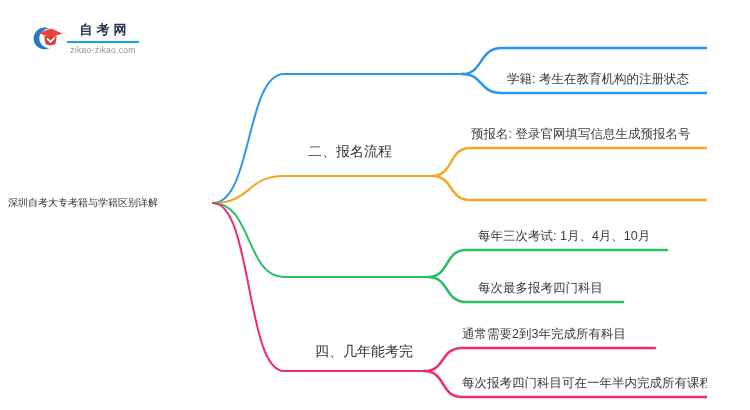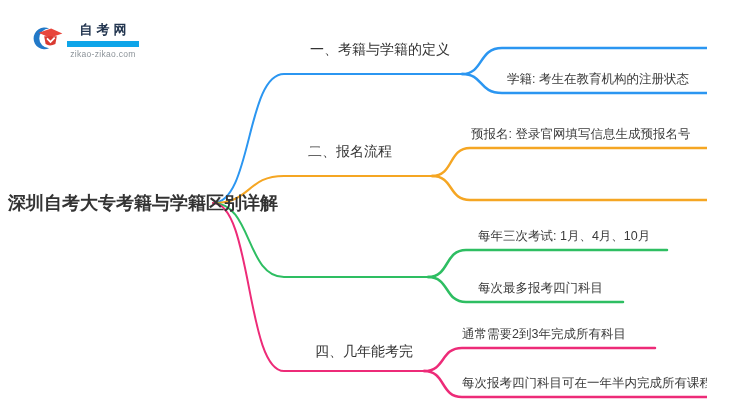--- a/index.html
+++ b/index.html
@@ -7,29 +7,29 @@
     position:relative;width:707px;height:410px;background:#ffffff;overflow:hidden;
     font-family:"Liberation Sans", sans-serif;color:#333;
   }
   
   .connectors{position:absolute;left:0;top:0;width:750px;height:410px;}
   .connectors path{fill:none;stroke-linecap:round;stroke-linejoin:round;}
   .connectors path.main{stroke-width:2;}
   .connectors path.sub{stroke-width:2.5;}
   
   .node{position:absolute;white-space:nowrap;line-height:18px;}
-  .root-node{font-size:18px;font-weight:700;color:#333;}
+  .root-node{font-size:10px;font-weight:400;color:#333;}
   .branch-label{font-size:14px;color:#333;}
   .child-label{font-size:12.5px;color:#3a3a3a;}
   
   .logo{position:absolute;left:30px;top:21px;display:flex;align-items:flex-start;}
   .logo-icon{width:34px;height:28px;margin-top:2px;}
   .logo-text{margin-left:3px;width:72px;text-align:center;}
   .logo-name{font-size:13px;font-weight:bold;color:#22354f;letter-spacing:4px;padding-left:4px;}
-  .logo-url{font-size:8.5px;color:#8c9399;border-top:6px solid #0ea5e9;margin-top:2px;padding-top:2px;letter-spacing:0.3px;}
+  .logo-url{font-size:8.5px;color:#8c9399;border-top:2px solid #0ea5e9;margin-top:2px;padding-top:2px;letter-spacing:0.3px;}
 </style>
 </head>
 <body>
 
 <div class="stage">
 
   <svg class="connectors" viewBox="0 0 750 410" aria-hidden="true">
     <g stroke="#2B96F1">
       <path class="main" d="M213,203 C252,203 246,74 284,74 H462"></path>
       <path class="sub" d="M462,74 C484,74 478,48 502,48 H746"></path>
@@ -60,21 +60,20 @@
       <polyline points="23,22 28,27 34,21" fill="none" stroke="#ffffff" stroke-width="2.5"></polyline>
     </svg>
     <div class="logo-text">
       <div class="logo-name">自考网</div>
       <div class="logo-url">zikao-zikao.com</div>
     </div>
   </div>
 
   <div class="node root-node" style="left:8px;top:194px;">深圳自考大专考籍与学籍区别详解</div>
 
-  <div class="node branch-label" style="left:310px;top:40px;">一、考籍与学籍的定义</div>
   <div class="node child-label" style="left:507px;top:70px;">学籍: 考生在教育机构的注册状态</div>
 
   <div class="node branch-label" style="left:308px;top:142px;">二、报名流程</div>
   <div class="node child-label" style="left:471px;top:125px;">预报名: 登录官网填写信息生成预报名号</div>
 
   <div class="node child-label" style="left:478px;top:227px;">每年三次考试: 1月、4月、10月</div>
   <div class="node branch-label" style="left:315px;top:342px;">四、几年能考完</div>
 
   <div class="node child-label" style="left:478px;top:279px;">每次最多报考四门科目</div>
   <div class="node child-label" style="left:462px;top:325px;">通常需要2到3年完成所有科目</div>

